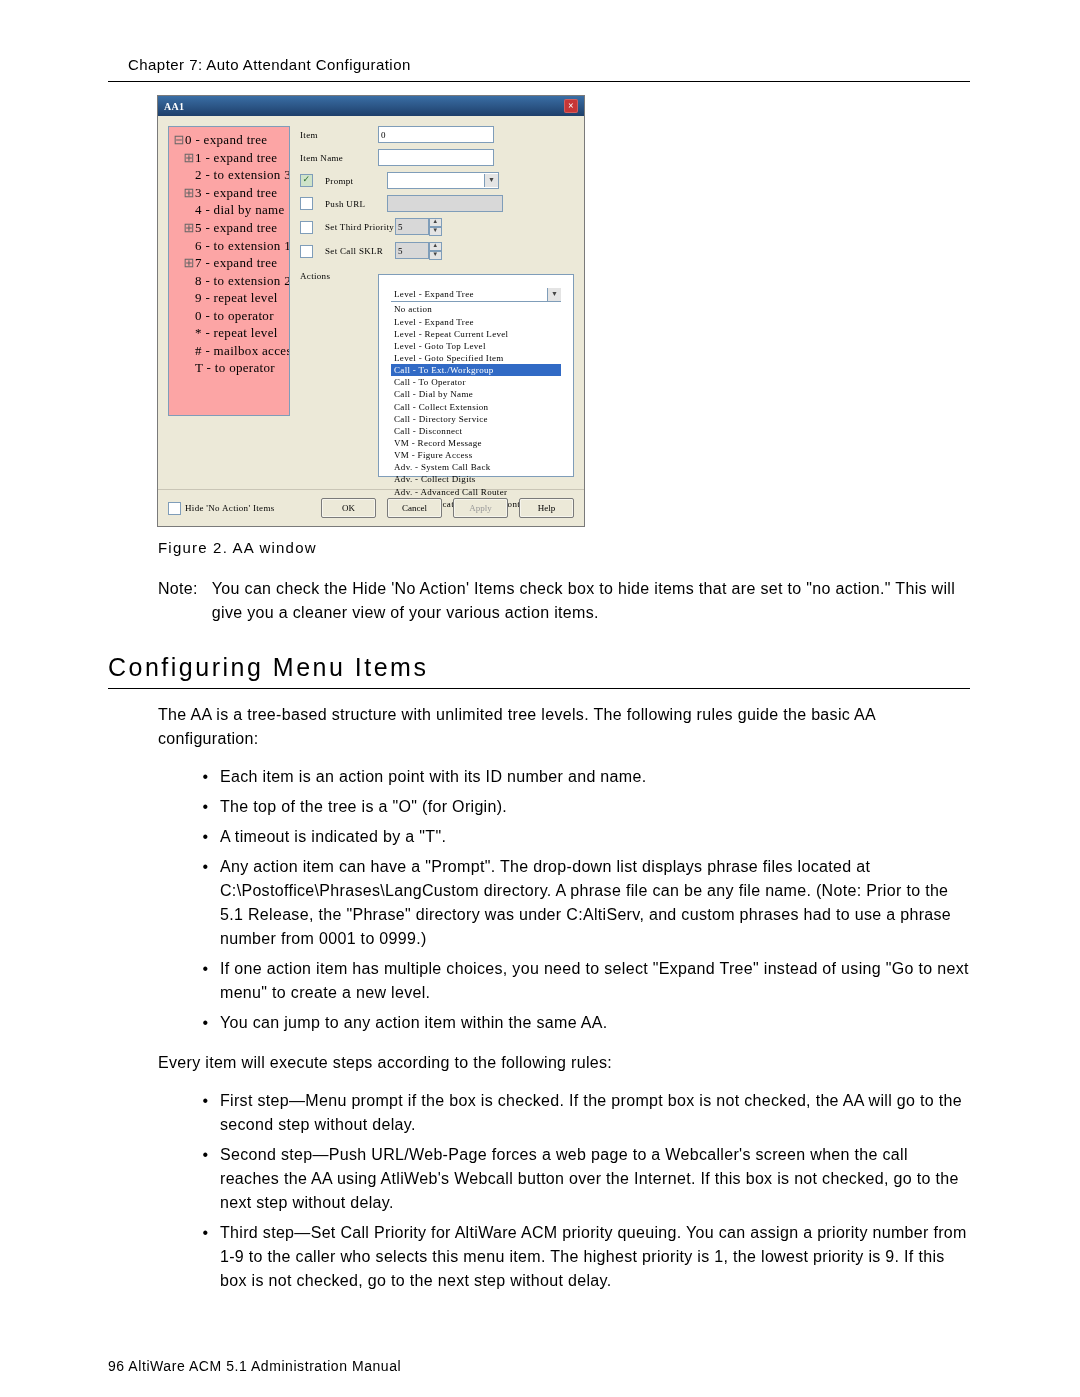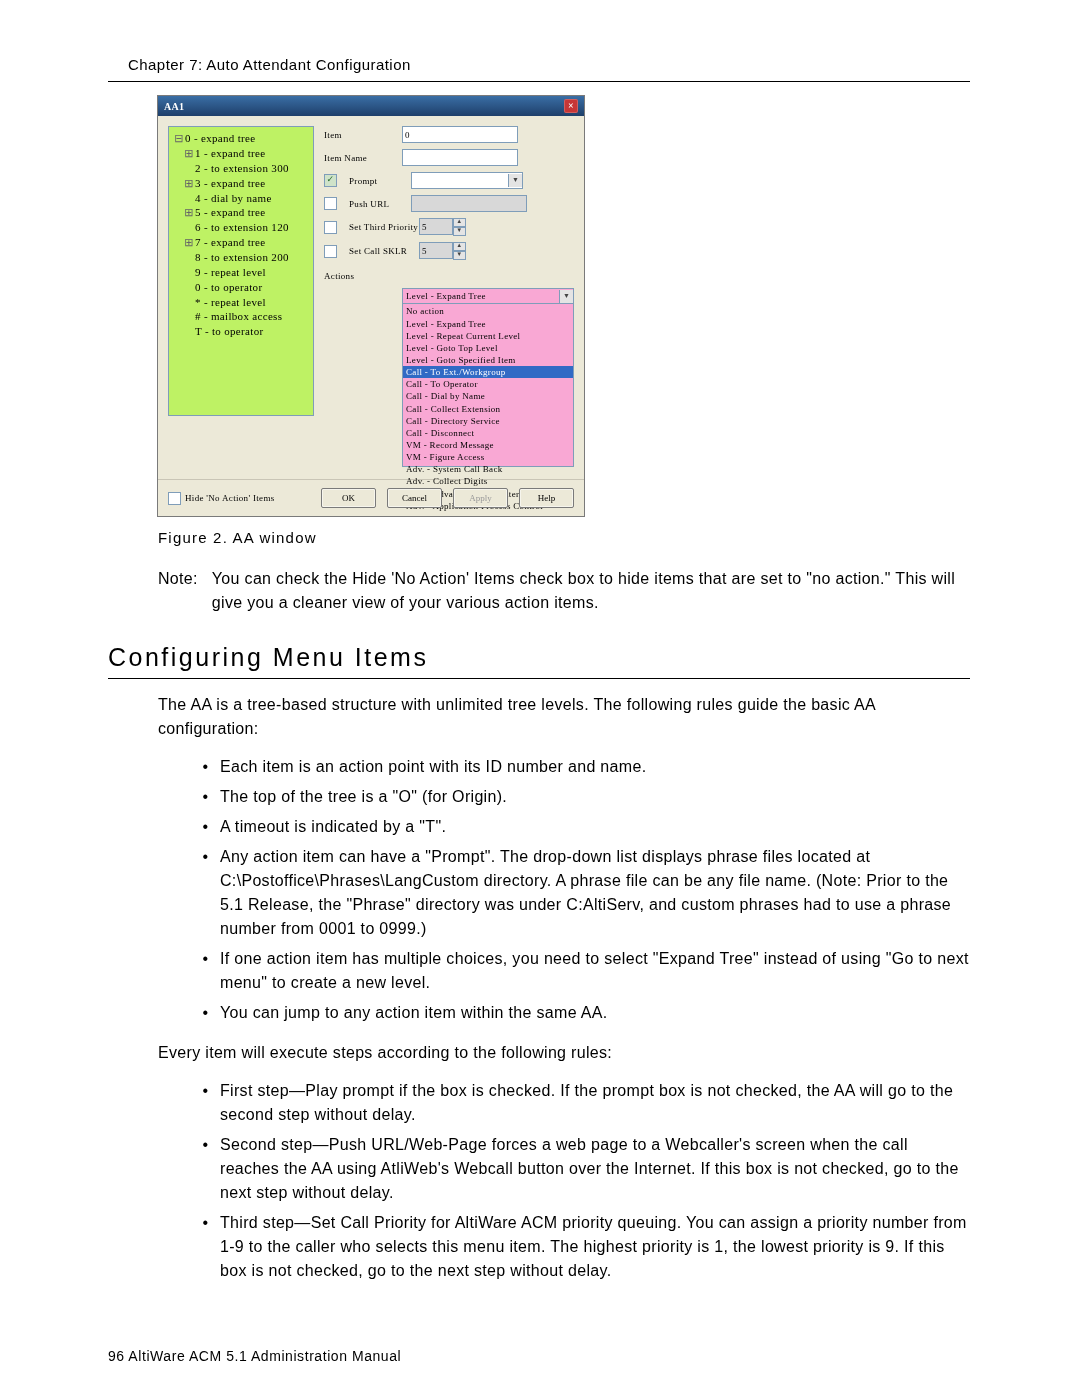--- a/index.html
+++ b/index.html
@@ -51,26 +51,26 @@
     font-size:10px;line-height:1;
     box-shadow:inset 0 0 0 1px #fff3;
   }
   .dlg-body{
     display:flex;
     padding:10px 10px 6px 10px;
     gap:10px;
   }
   .tree-box{
     width:160px;height:280px;
-    background:#bef264;
+    background:#fca5a5;
     border:1px solid #7f9db9;
     padding:4px 4px;
     overflow:hidden;
     line-height:1.35;
-    font-size:11px;
+    font-size:13px;
   }
   .tree-box .node{white-space:nowrap;}
   .ind{display:inline-block;width:12px;text-align:center;color:#666;}
   .leaf{color:#000;}
   .form-col{
     flex:1;
   }
   .form-row{
     display:flex;
     align-items:center;
@@ -101,24 +101,24 @@
     font-size:7px;color:#444;
   }
   .cb{width:11px;height:11px;border:1px solid #7f9db9;display:inline-block;vertical-align:middle;margin-right:4px;background:#fff;}
   .cb.chk{background:linear-gradient(#cfe3c9,#cfe3c9);position:relative;}
   .cb.chk::after{content:"✓";position:absolute;inset:0;font-size:9px;line-height:9px;text-align:center;color:#2b6b2b;}
   .spinner{display:inline-flex;}
   .spinner .txt-in{width:28px;}
   .spinner .arrs{display:flex;flex-direction:column;}
   .spinner .arrs div{width:11px;height:7px;background:#e4e4e4;border:1px solid #7f9db9;font-size:6px;line-height:5px;text-align:center;color:#444;}
   .action-box{
-    margin-top:18px;
+    margin-top:4px;
     width:170px;
-    border:1px solid #7f9db9;background:#f9a8d4;
-    padding:0;
+    border:1px solid #7f9db9;background:#ffffff;
+    padding:12px;
     font-size:9px;
   }
   .action-box .top{
     display:flex;align-items:center;border-bottom:1px solid #7f9db9;
   }
   .action-box .top .val{flex:1;padding:1px 3px;}
   .action-box .top .arr{
     width:13px;height:13px;background:#e4e4e4;border-left:1px solid #7f9db9;
     display:flex;align-items:center;justify-content:center;font-size:7px;color:#444;
   }
@@ -308,18 +308,18 @@
     <li>The top of the tree is a "O" (for Origin).</li>
     <li>A timeout is indicated by a "T".</li>
     <li>Any action item can have a "Prompt". The drop-down list displays phrase files located at C:\Postoffice\Phrases\LangCustom directory. A phrase file can be any file name. (Note: Prior to the 5.1 Release, the "Phrase" directory was under C:AltiServ, and custom phrases had to use a phrase number from 0001 to 0999.)</li>
     <li>If one action item has multiple choices, you need to select "Expand Tree" instead of using "Go to next menu" to create a new level.</li>
     <li>You can jump to any action item within the same AA.</li>
   </ul>
 
 <p class="para page-left">Every item will execute steps according to the following rules:</p>
 
 <ul class="bul" id="bul2">
-    <li>First step—Play prompt if the box is checked. If the prompt box is not checked, the AA will go to the second step without delay.</li>
+    <li>First step—Menu prompt if the box is checked. If the prompt box is not checked, the AA will go to the second step without delay.</li>
     <li>Second step—Push URL/Web-Page forces a web page to a Webcaller's screen when the call reaches the AA using AtliWeb's Webcall button over the Internet. If this box is not checked, go to the next step without delay.</li>
     <li>Third step—Set Call Priority for AltiWare ACM priority queuing. You can assign a priority number from 1-9 to the caller who selects this menu item. The highest priority is 1, the lowest priority is 9. If this box is not checked, go to the next step without delay.</li>
   </ul>
 
 <div class="footer-line">96   AltiWare ACM 5.1 Administration Manual</div>
 
 </body></html>

